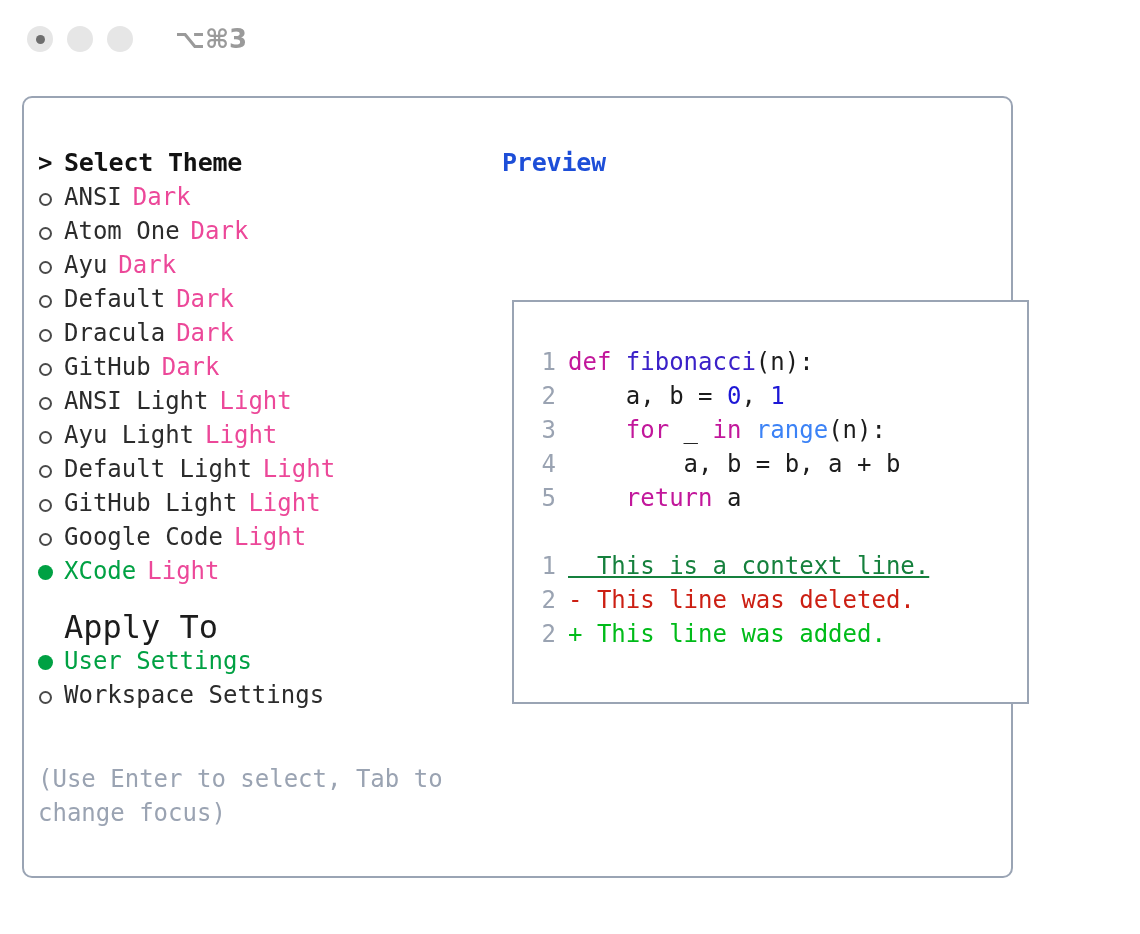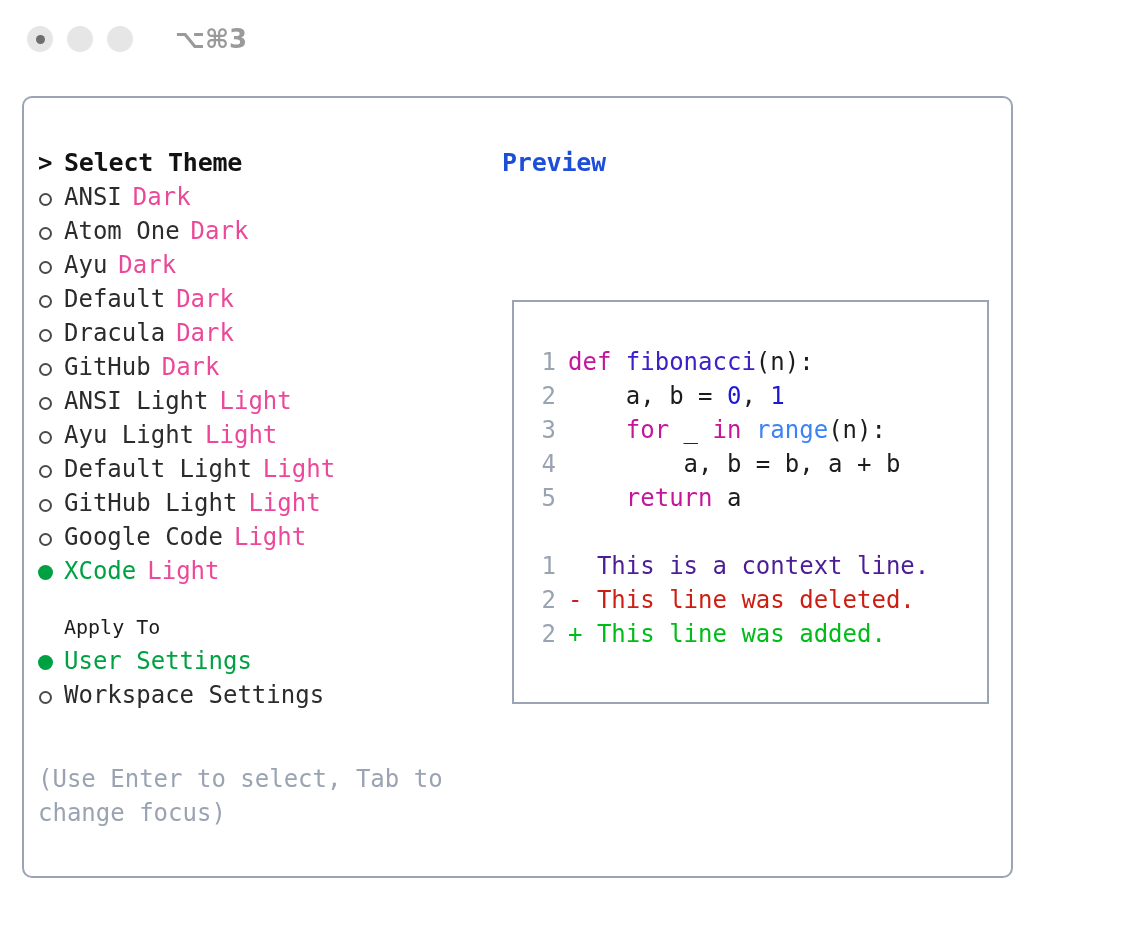--- a/index.html
+++ b/index.html
@@ -149,21 +149,21 @@
   .tag {
     color: #ec4899;
     margin-left: 11px;
   }
 
   .spacer-sm { height: 22px; }
 
   .section-head {
     color: #1c1c1c;
     font-weight: 400;
-    font-size: 20px;
+    font-size: 32px;
     text-align: right;
   }
 
   #hint {
     position: absolute;
     left: 14px;
     top: 664px;
     width: 420px;
     color: #9aa3b2;
     font-size: 24px;
@@ -182,21 +182,21 @@
     font-weight: 700;
     font-size: 25px;
     color: #1d4ed8;
     line-height: 34px;
     letter-spacing: -0.2px;
   }
   #preview-box {
     position: absolute;
     left: 488px;
     top: 202px;
-    width: 477px;
+    width: 517px;
     height: 404px;
     border: 2px solid #9aa4b4;
     background: #ffffff;
     box-sizing: border-box;
   }
   #code {
     position: absolute;
     left: 20px;
     top: 43px;
     font-size: 24px;
@@ -212,21 +212,21 @@
     margin-right: 12px;
   }
   .blank { height: 34px; }
 
   
   .kw   { color: #c2179b; }
   .fn   { color: #3a21c8; }
   .bi   { color: #3b82f6; }
   .num  { color: #1d17d6; }
   .pl   { color: #1c1c1c; }
-  .ctx  { color: #4c1d95; }
+  .ctx  { color: #15803d; text-decoration: underline; }
   .del  { color: #cc1f13; }
   .add  { color: #00bb19; margin-top: 44px; }
 </style>
 </head>
 <body>
 
 <div id="app">
 
   <div id="titlebar">
     <div class="dot">

